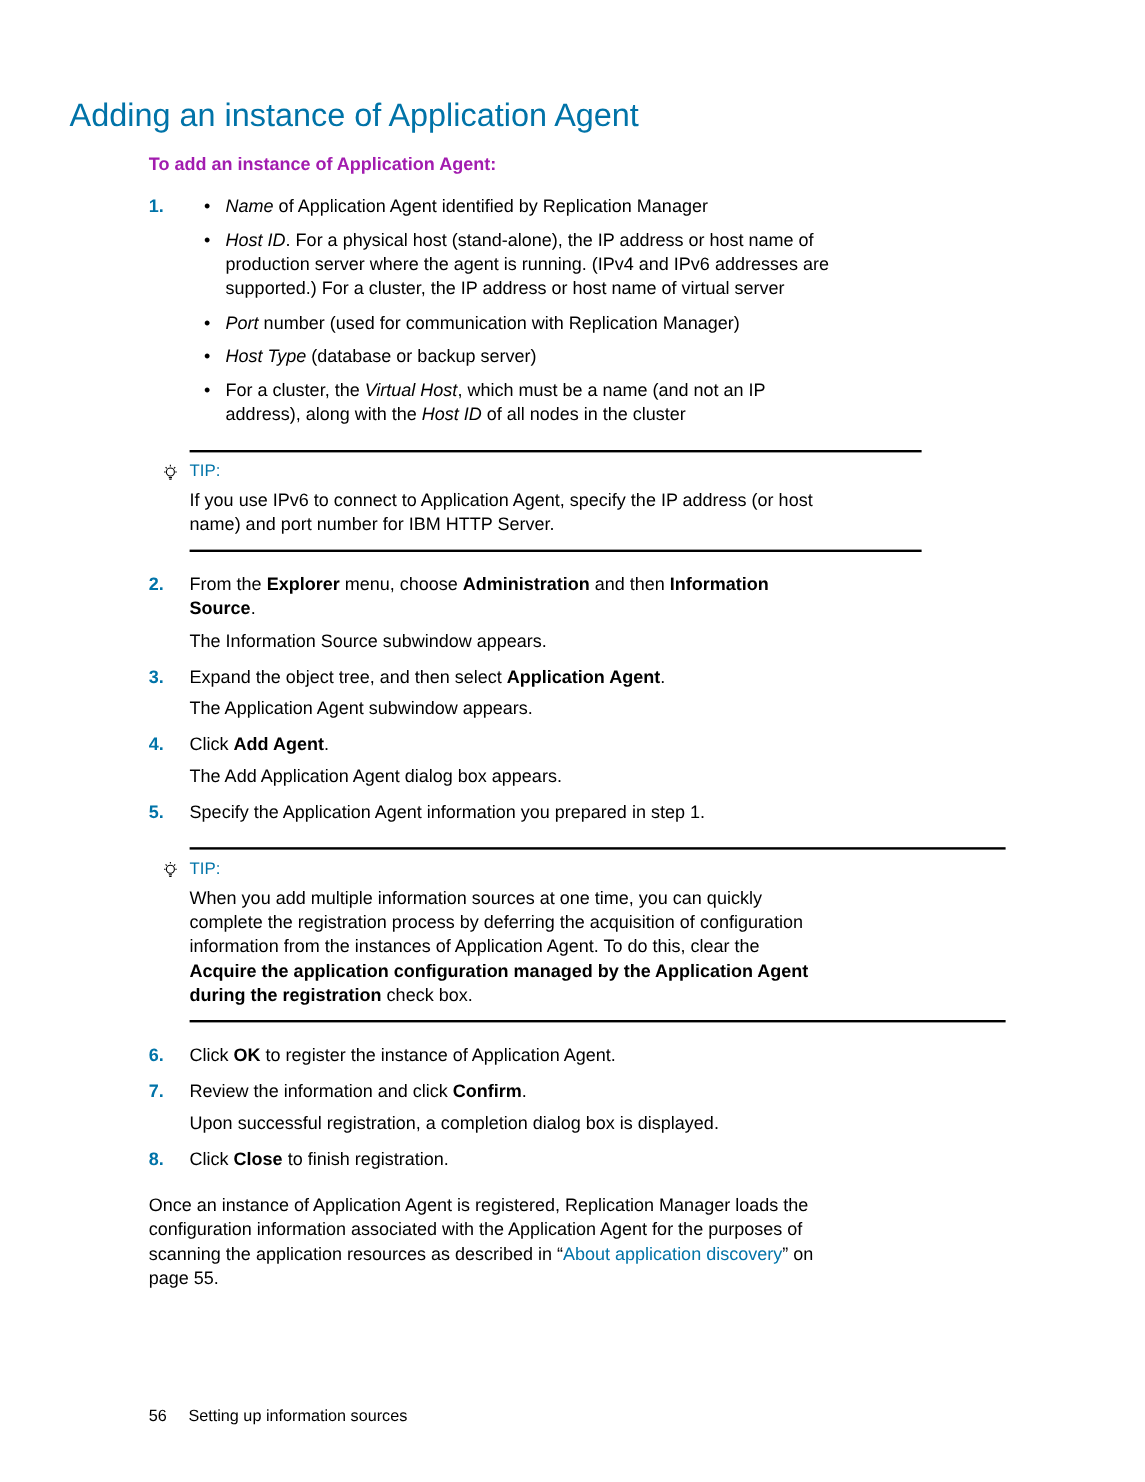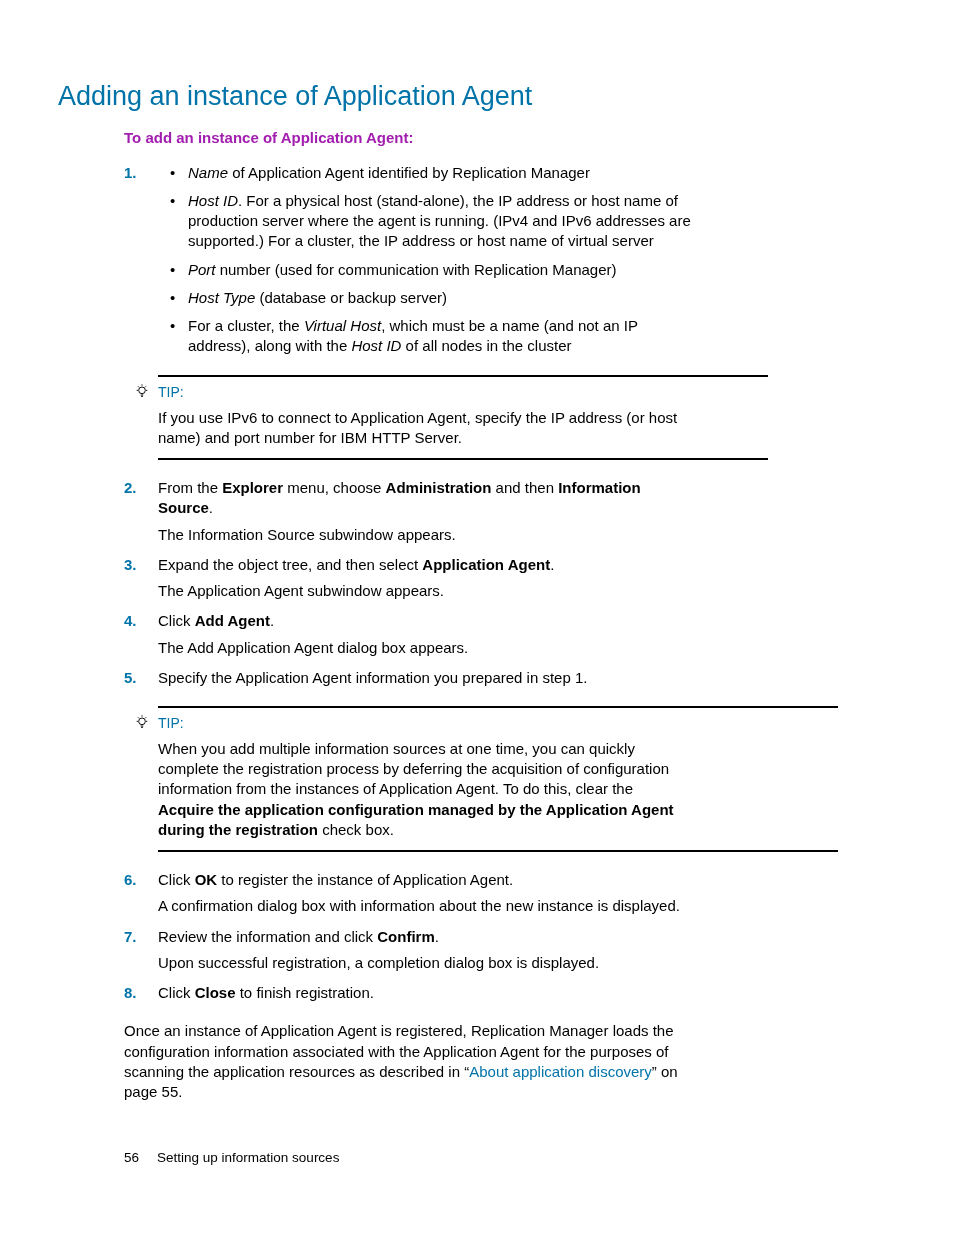--- a/index.html
+++ b/index.html
@@ -78,36 +78,36 @@
     margin: 18px 0 18px 0;
   }
   .tip-rule-top, .tip-rule-bottom {
     height: 2px;
     background: #000;
   }
   .tip-rule-top { margin-bottom: 6px; }
   .tip-rule-bottom { margin-top: 10px; }
   .tip-header {
     display: flex;
-    align-items: flex-start;
+    align-items: flex-end;
     gap: 8px;
     margin-bottom: 6px;
     margin-left: -24px;
   }
   .tip-label {
     color: #0073a8;
     font-family: Arial, Helvetica, sans-serif;
     font-size: 14px;
   }
   .tip-body { }
   .link { color: #0073a8; }
   .closing { margin-top: 18px; }
   .footer {
     position: absolute;
-    bottom: 68px;
+    bottom: 46px;
     left: 124px;
     font-family: Arial, Helvetica, sans-serif;
     font-size: 13.5px;
     color: #000;
   }
   .footer .pnum { margin-right: 18px; }
   svg.bulb { width: 16px; height: 16px; flex-shrink: 0; }
   .tip1 .tip-rule-top, .tip1 .tip-rule-bottom { margin-left: 0; width: 610px; }
   .tip2 .tip-rule-top, .tip2 .tip-rule-bottom { margin-left: 0; width: 680px; }
 </style>
@@ -203,21 +203,20 @@
       </div>
       <div class="tip-rule-bottom"></div>
     </div>
     </div>
 
     <ol class="steps">
 
       <li>
         <span class="num">6.</span>
         <div class="step-text"><span>Click </span><span class="bold">OK</span><span> to register the instance of Application Agent.</span></div>
-        <div class="follow">A confirmation dialog box with information about the new instance is displayed.</div>
       </li>
 
       <li>
         <span class="num">7.</span>
         <div class="step-text"><span>Review the information and click </span><span class="bold">Confirm</span><span>.</span></div>
         <div class="follow">Upon successful registration, a completion dialog box is displayed.</div>
       </li>
 
       <li>
         <span class="num">8.</span>

